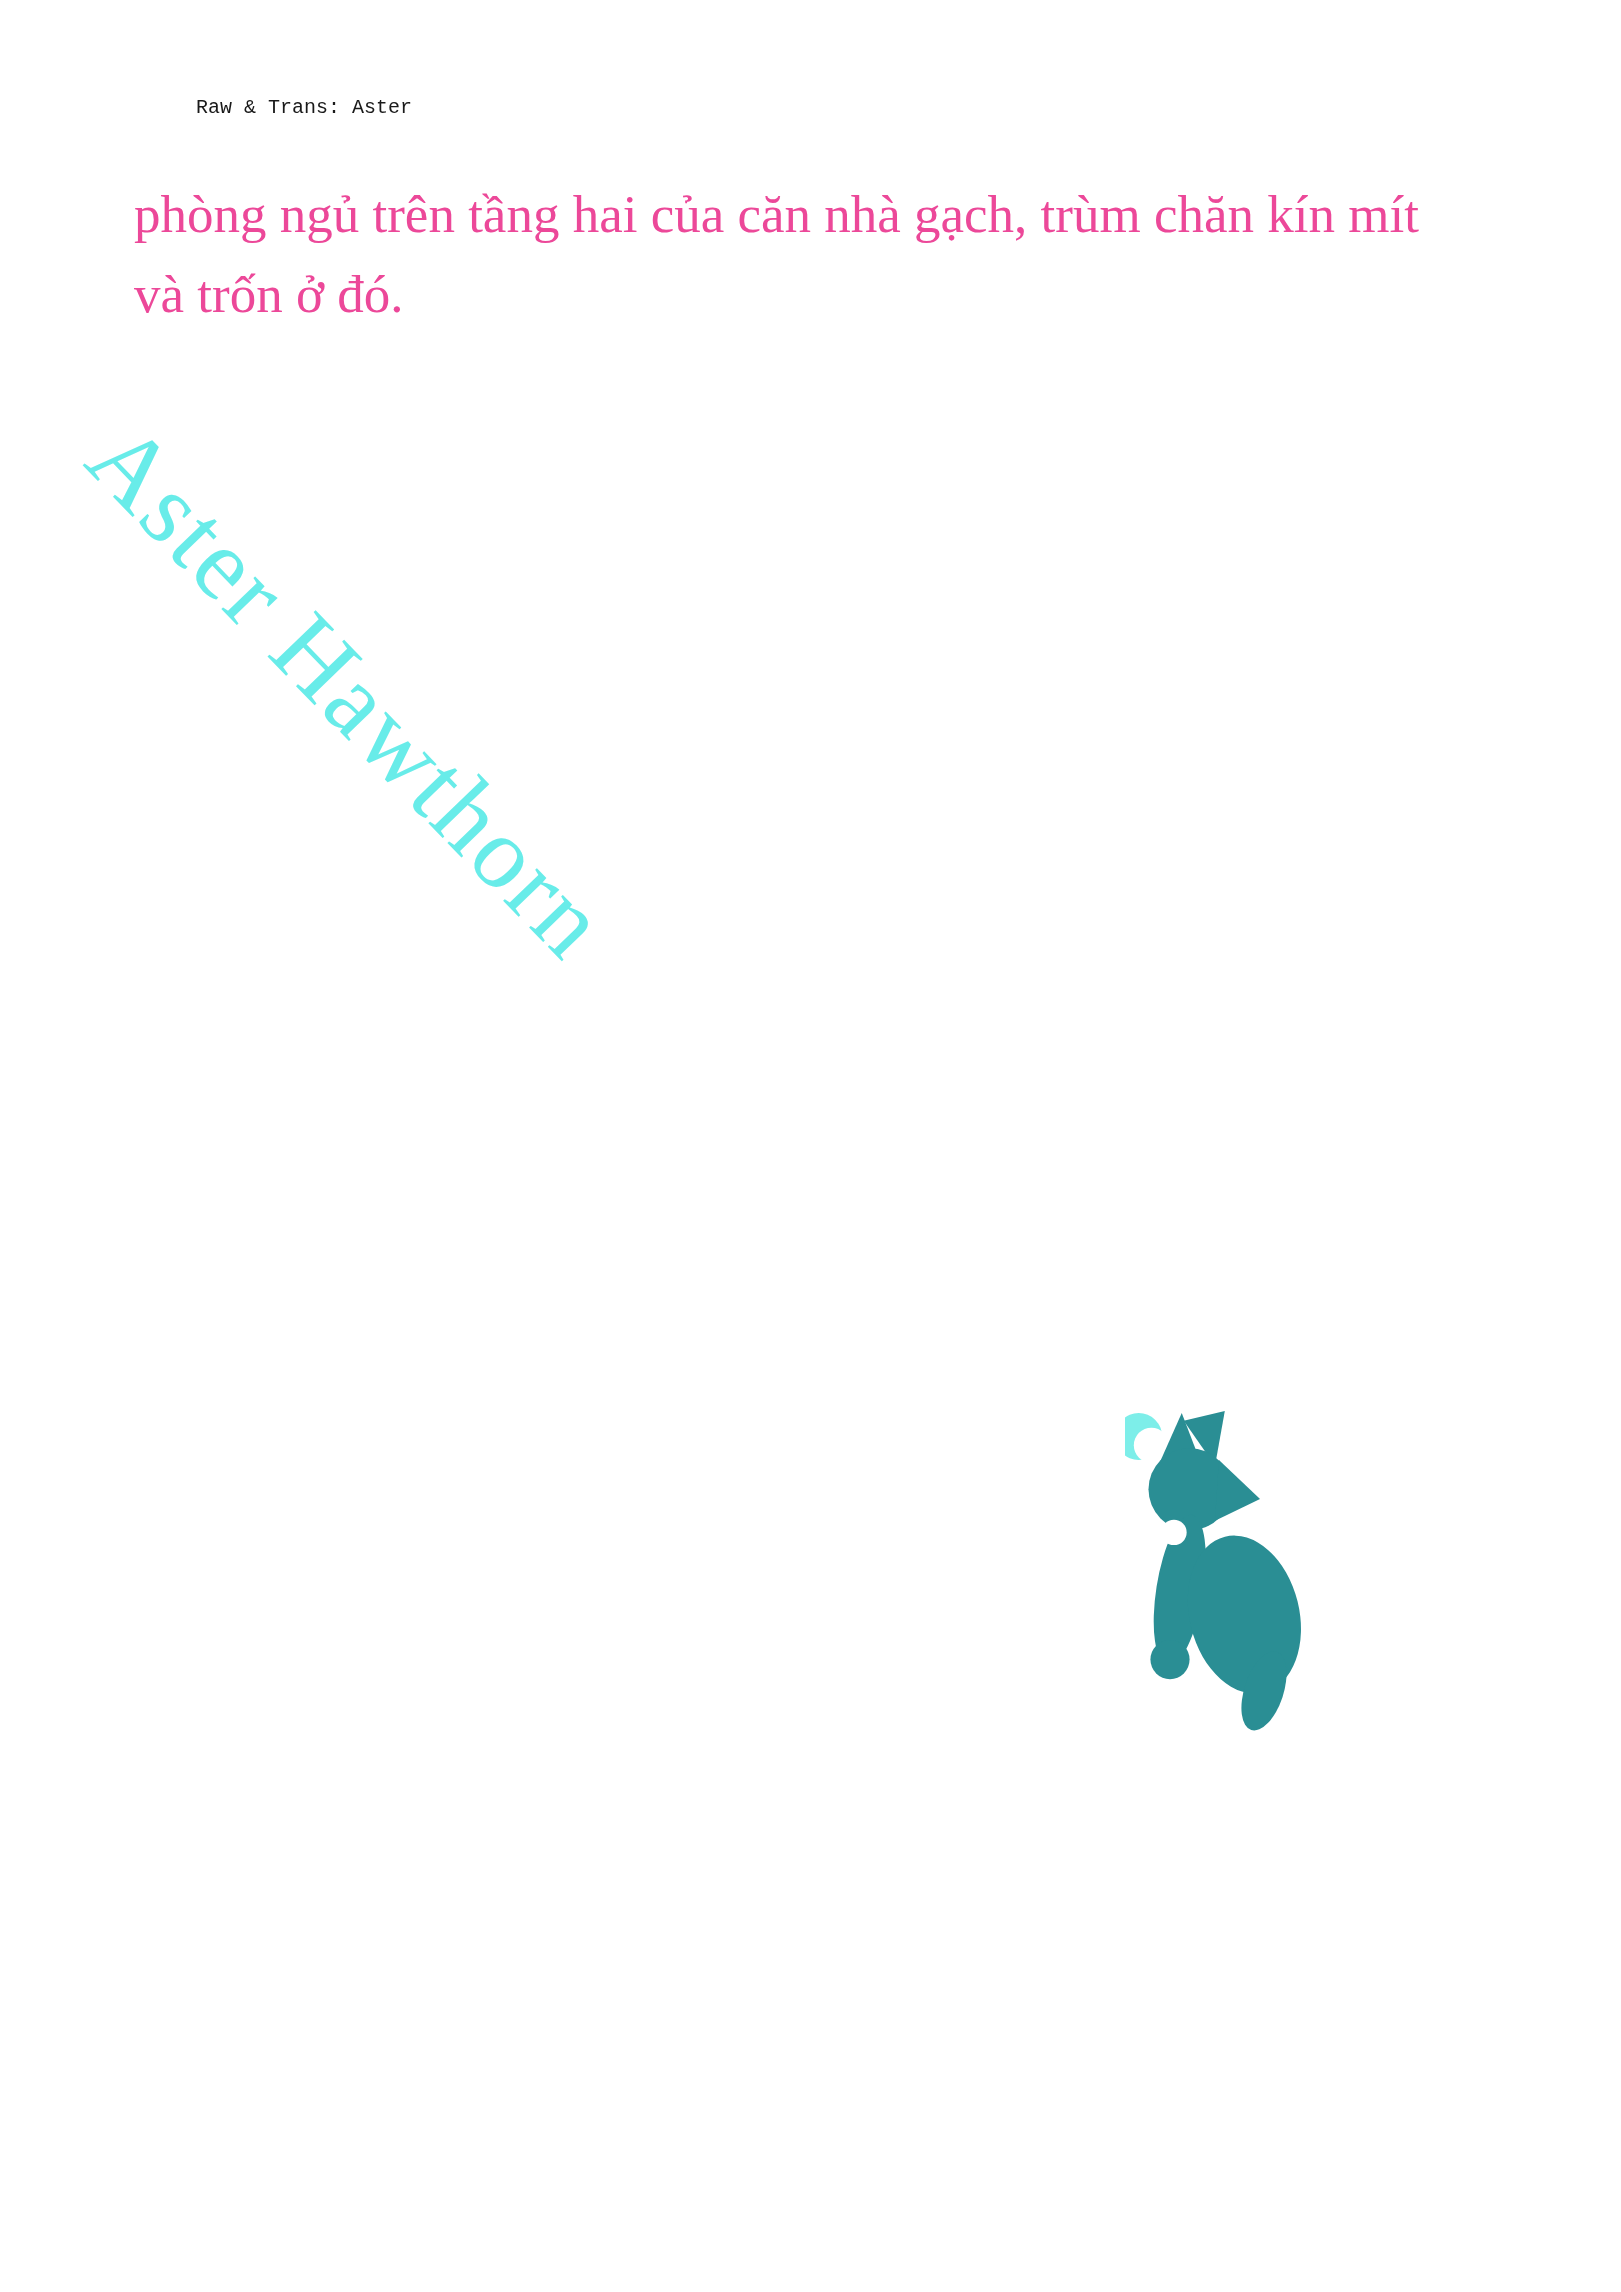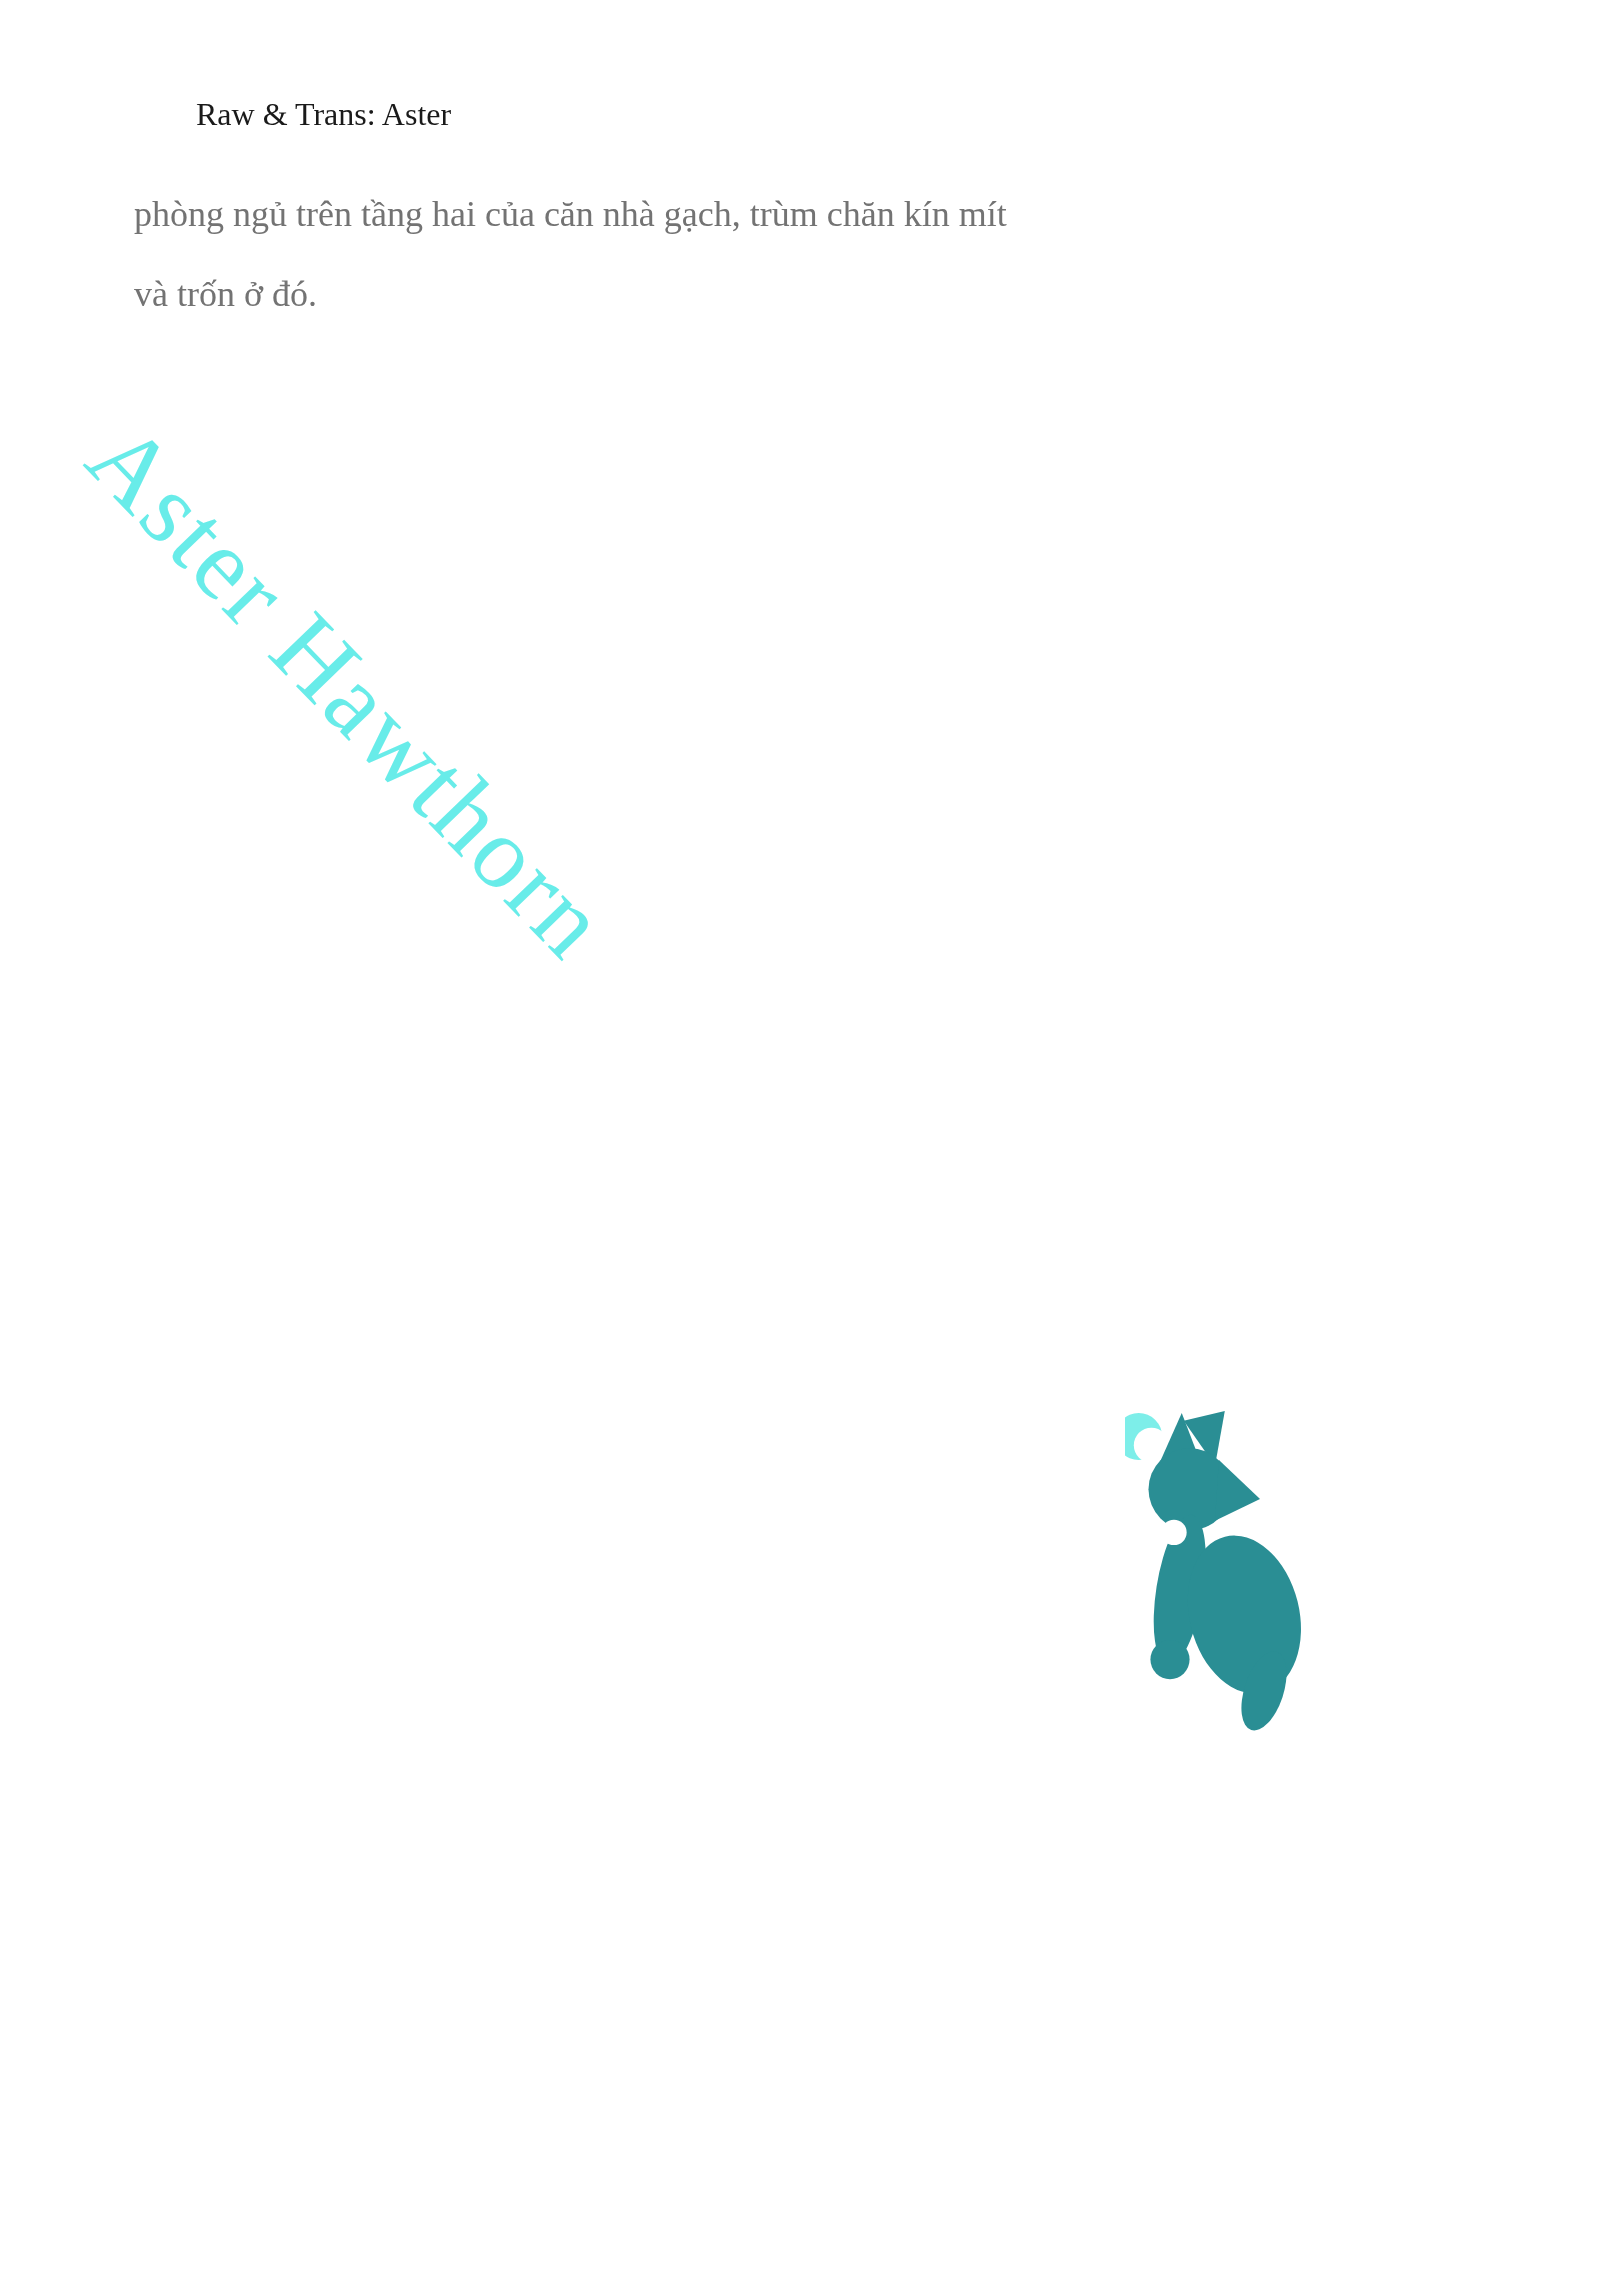--- a/index.html
+++ b/index.html
@@ -8,22 +8,22 @@
     width: 1621px;
     height: 2293px;
     margin: 0 auto;
     background: #ffffff;
     overflow: hidden;
   }
   .header {
     position: absolute;
     left: 196px;
     top: 96px;
-    font-family: Liberation Serif, serif;
-    font-size: 32px;
+    font-family: Liberation Mono, monospace;
+    font-size: 20px;
     color: #1a1a1a;
     z-index: 30;
     white-space: nowrap;
   }
   .watermark {
     position: absolute;
     left: 149px;
     top: 400px;
     transform: rotate(46deg);
     transform-origin: 0 0;
@@ -40,23 +40,23 @@
     left: 1125px;
     top: 1409px;
     z-index: 10;
   }
   .content {
     position: absolute;
     left: 134px;
     top: 174px;
     width: 1372px;
     font-family: "Liberation Serif", serif;
-    font-size: 36px;
+    font-size: 53px;
     line-height: 80px;
-    color: #737373;
+    color: #ec4899;
     z-index: 20;
   }
   .content p {
     margin: 0 0 142px 0;
     white-space: pre-line;
   }
 </style>
 </head>
 <body>
 

